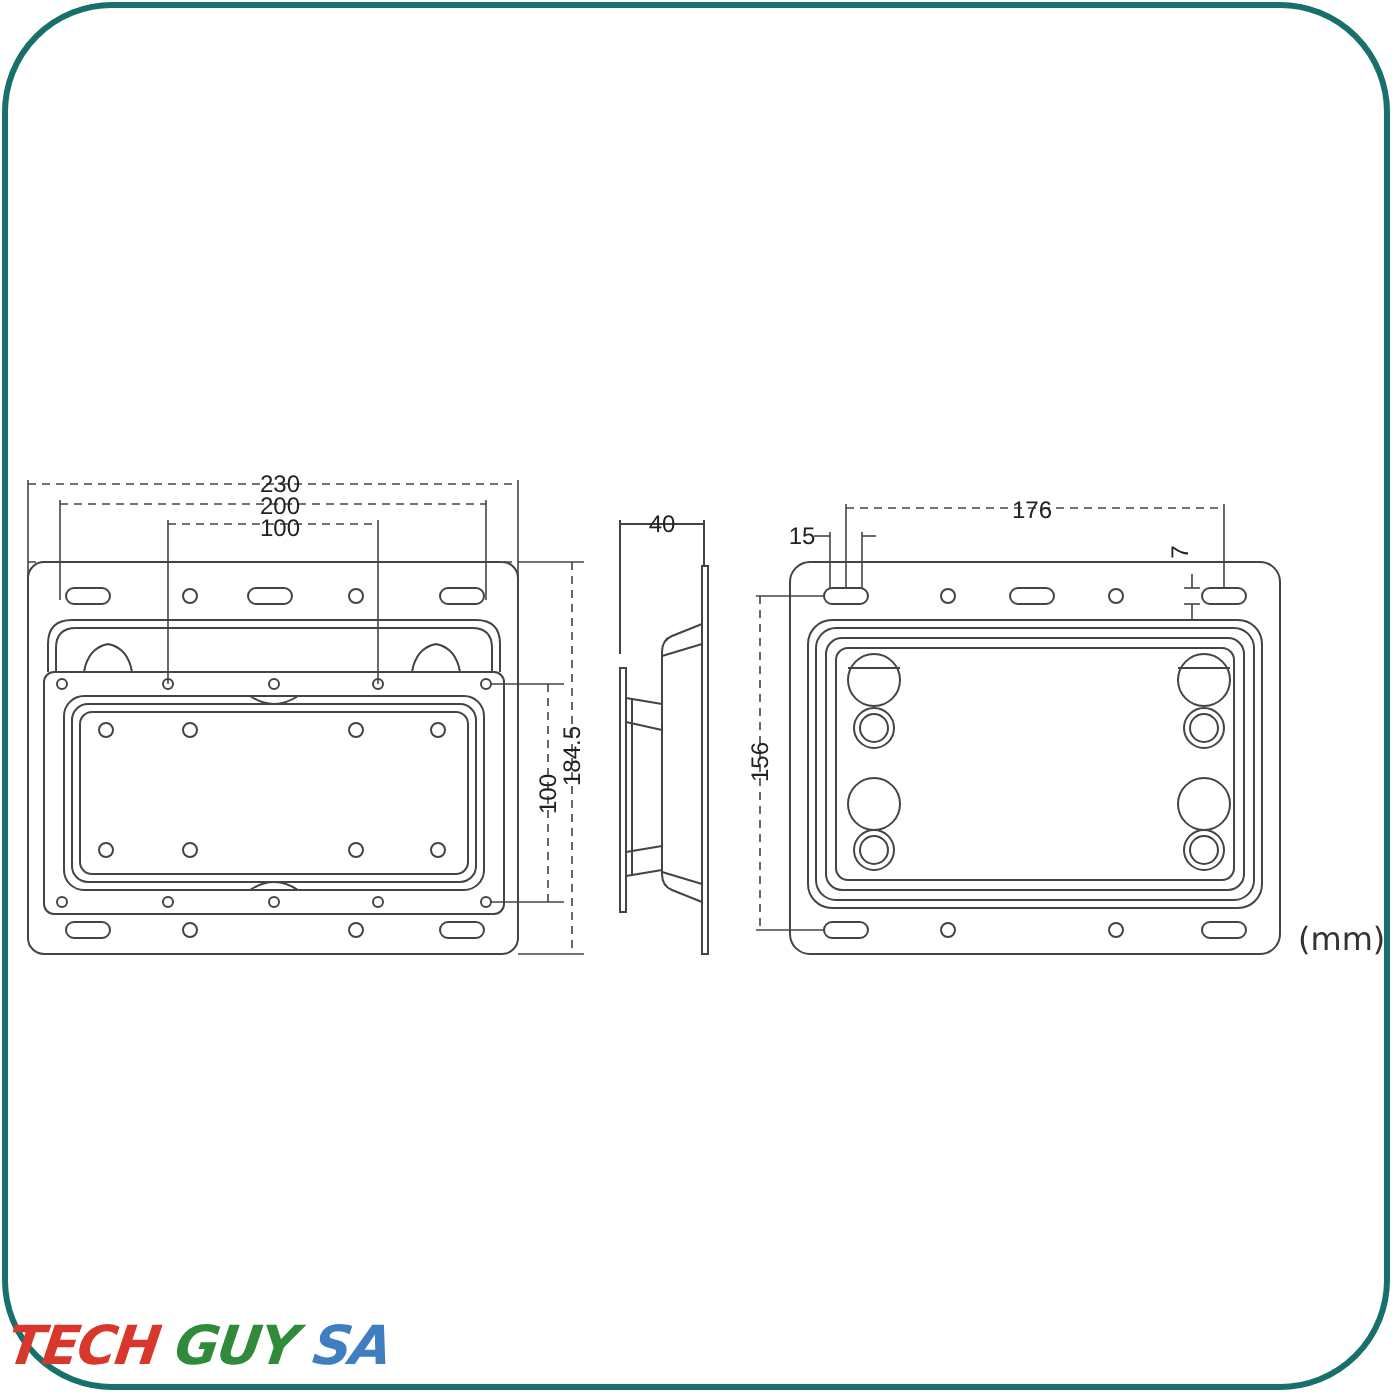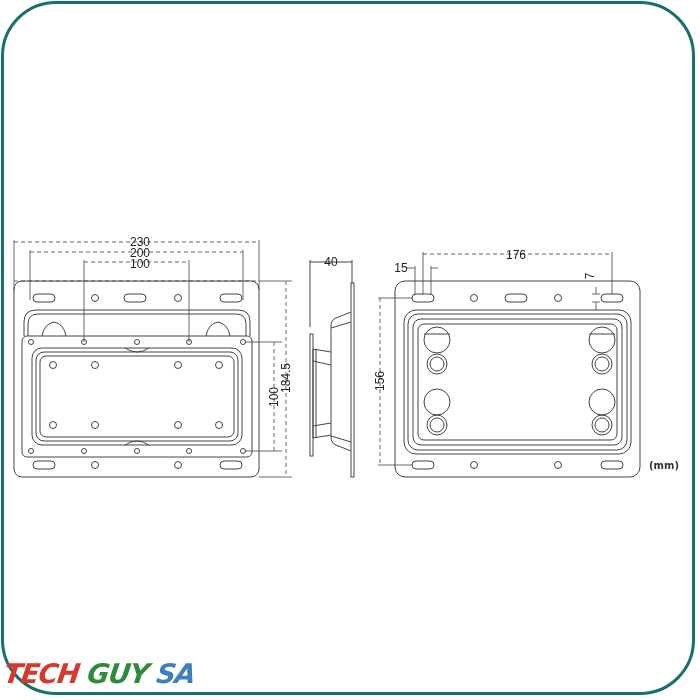--- a/index.html
+++ b/index.html
@@ -1,20 +1,20 @@
 <!DOCTYPE html>
 <html><head>
 <meta charset="utf-8">
 <style>
   html, body { margin:0; padding:0; background:#ffffff; }
   body { width:700px; height:700px; position:relative; overflow:hidden; font-family:"Liberation Sans", sans-serif; }
   .frame { position:absolute; left:1px; top:1px; width:694px; height:694px; border:3px solid #17706c; border-radius:55px; box-sizing:border-box; }
   svg.drawing { position:absolute; left:0; top:0; }
   .dim { font-family:"Liberation Sans", sans-serif; font-size:12px; fill:#222; }
-  .unit { position:absolute; left:649px; top:460px; font-size:10px; color:#333; font-family:"DejaVu Sans", sans-serif;font-weight:bold; }
+  .unit { position:absolute; left:649px; top:460px; font-size:16px; color:#333; font-family:"DejaVu Sans", sans-serif; }
   .logo { position:absolute; left:4px; top:658px; font-family:"DejaVu Sans", sans-serif; font-weight:bold; font-style:italic; font-size:27px; letter-spacing:-1px; transform:skewX(-8deg); }
   .logo .t1 { color:#d8372b; }
   .logo .t2 { color:#2f8a3a; }
   .logo .t3 { color:#3f7fbf; }
 </style>
 </head>
 <body>
 
 <div class="frame"></div>
 

